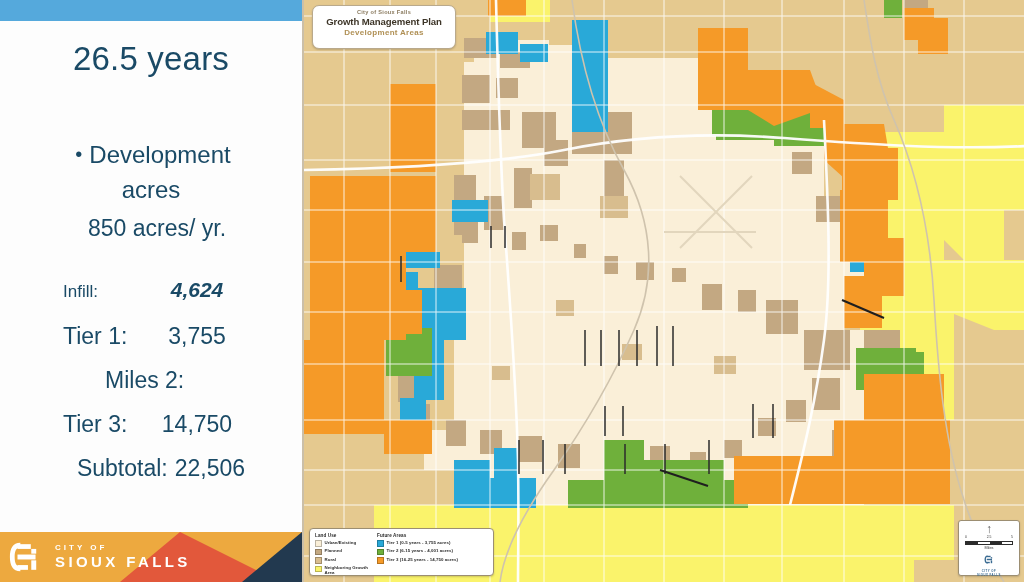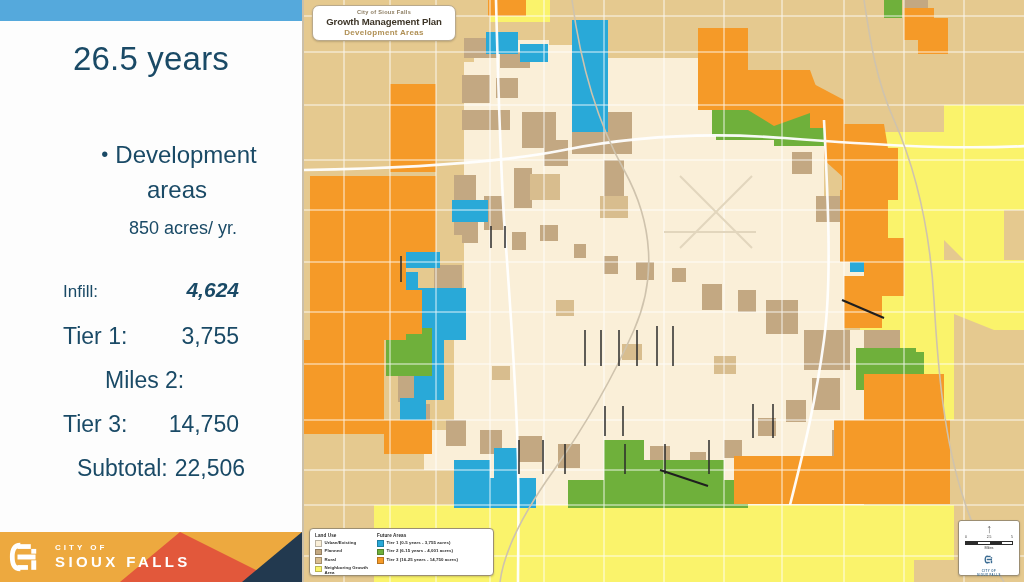--- a/index.html
+++ b/index.html
@@ -6,30 +6,30 @@
   html,body{margin:0;padding:0;background:#ffffff;}
   body{width:1024px;height:582px;overflow:hidden;font-family:"Liberation Sans",sans-serif;}
   #slide{position:relative;width:1024px;height:582px;background:#ffffff;overflow:hidden;}
 
   
   #left-panel{position:absolute;left:0;top:0;width:302px;height:582px;background:#fdfdfd;overflow:hidden;}
   #header-bar{position:absolute;left:0;top:0;width:302px;height:21px;background:#55a9dc;}
   #headline{position:absolute;left:0;top:42px;width:302px;text-align:center;
     font-size:33px;color:#1a4a66;letter-spacing:.2px;font-weight:400;line-height:1.05;}
 
-  #bullet-block{position:absolute;left:0;top:137px;width:302px;text-align:center;color:#1a4a66;padding-left:26px;}
+  #bullet-block{position:absolute;left:0;top:137px;width:302px;text-align:center;color:#1a4a66;}
   #bullet-line{position:relative;font-size:24px;line-height:34px;padding-left:4px;}
   #bullet-line .dot{display:inline-block;margin-right:7px;font-size:20px;vertical-align:2px;}
   #bullet-sub{font-size:24px;line-height:36px;}
-  #acres-line{font-size:18px;line-height:40px;margin-left:12px;}
+  #acres-line{font-size:23px;line-height:40px;margin-left:12px;}
 
   #figures{position:absolute;left:0;top:268px;width:302px;color:#1a4a66;}
   .fig-row{display:flex;justify-content:center;align-items:baseline;line-height:44px;white-space:pre;}
   .fig-label{text-align:left;}
-  .fig-value{text-align:right;}
+  .fig-value{text-align:center;}
   .r-infill .fig-label{font-size:17px;width:92px;}
   .r-infill .fig-value{font-size:21px;font-style:italic;font-weight:600;width:84px;}
   .r-tier .fig-label{font-size:23px;width:92px;}
   .r-tier .fig-value{font-size:23px;width:84px;}
   .r-sub{justify-content:center;margin-left:20px;}
   .r-sub .fig-label{font-size:23px;}
   .r-sub .fig-value{font-size:23px;padding-left:7px;}
 
   
   #footer-bar{position:absolute;left:0;bottom:0;width:302px;height:50px;background:#eda93f;overflow:hidden;}
@@ -41,21 +41,21 @@
   #footer-text{position:absolute;left:55px;top:10px;color:#ffffff;}
   #footer-city{font-size:8px;letter-spacing:3px;font-weight:700;line-height:11px;}
   #footer-name{font-size:15px;letter-spacing:3.4px;font-weight:700;line-height:17px;}
 
   
   #map-panel{position:absolute;left:302px;top:0;width:722px;height:582px;
     background:#e5c98f;border-left:2px solid #cbbfa8;overflow:hidden;}
   #map-svg{position:absolute;left:0;top:0;}
 
   
-  #map-title-card{position:absolute;left:8px;top:5px;width:144px;height:36px;
+  #map-title-card{position:absolute;left:8px;top:5px;width:144px;height:44px;
     background:#ffffff;border:1px solid #b9a98c;border-radius:7px;
     box-shadow:0 1px 2px rgba(0,0,0,.18);text-align:center;padding-top:3px;box-sizing:border-box;}
   #mt-city{font-size:5.6px;color:#8a7a5e;font-weight:700;letter-spacing:.3px;line-height:7px;}
   #mt-plan{font-size:9.6px;color:#3d3528;font-weight:700;letter-spacing:-.1px;line-height:12px;}
   #mt-sub{font-size:8px;color:#b09055;font-weight:700;letter-spacing:.3px;line-height:10px;}
 
   
   #map-legend{position:absolute;left:5px;bottom:6px;width:185px;height:48px;
     background:#ffffff;border:1px solid #9c8e72;border-radius:4px;
     box-shadow:0 1px 2px rgba(0,0,0,.18);padding:4px 5px;box-sizing:border-box;display:flex;}
@@ -89,21 +89,21 @@
   <div id="left-panel">
 
     <div id="header-bar"></div>
 
     <div id="headline">26.5 years</div>
 
     <div id="bullet-block">
       <div id="bullet-line">
         <span class="dot">•</span><span>Development</span>
       </div>
-      <div id="bullet-sub">areas</div>
+      <div id="bullet-sub">acres</div>
       <div id="acres-line">850 acres/ yr.</div>
     </div>
 
     <div id="figures">
       <div class="fig-row r-infill">
         <span class="fig-label">Infill:</span>
         <span class="fig-value">4,624</span>
       </div>
       <div class="fig-row r-tier">
         <span class="fig-label">Tier 1:</span>

